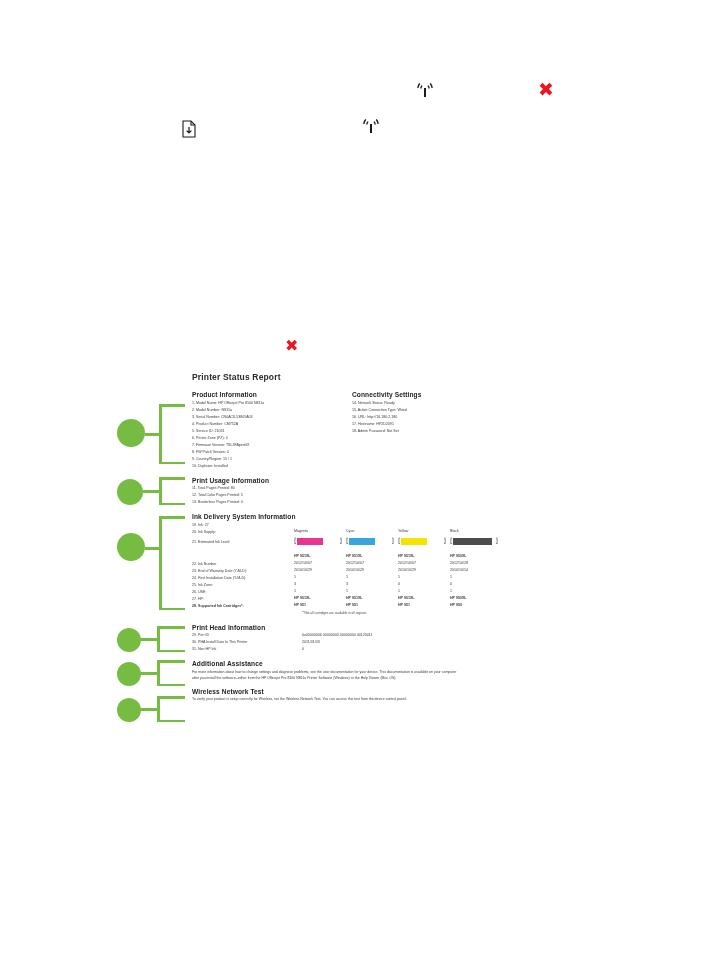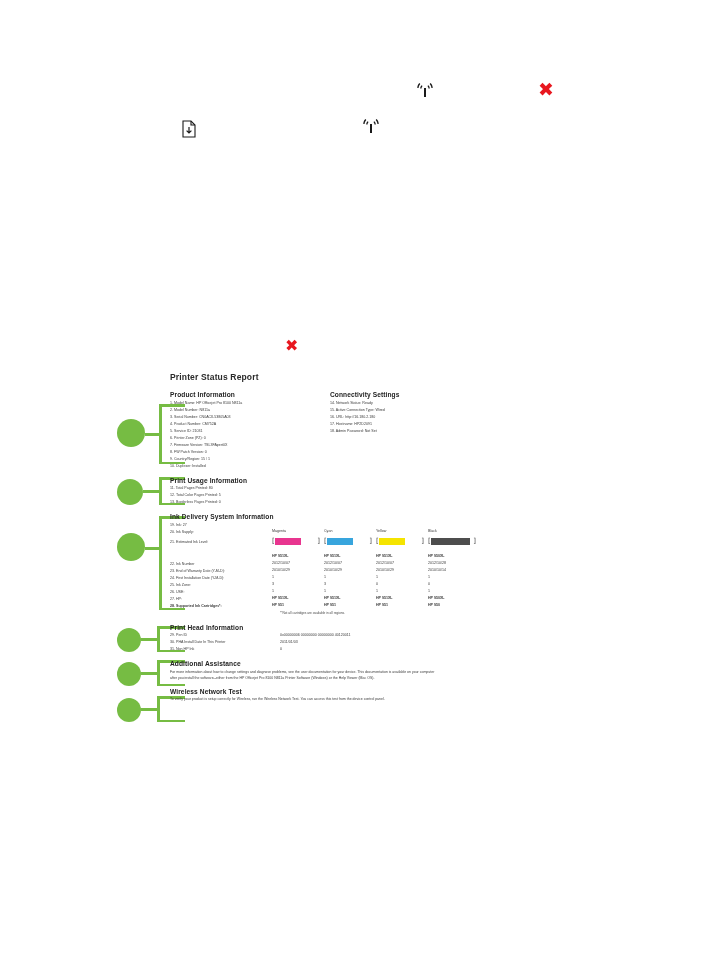--- a/index.html
+++ b/index.html
@@ -14,21 +14,21 @@
   
   .icon-abs{position:absolute;}
   .wifi-ico{width:22px;height:22px;}
   .wifi-ico svg{display:block;}
   .doc-ico{width:14px;height:18px;}
   .redx{position:absolute;color:#e8171f;font-size:19px;line-height:1;
         font-family:"DejaVu Sans", sans-serif;font-weight:700;}
   .redx.small{font-size:16px;}
 
   
-  .report{position:absolute;left:170px;top:372px;width:310px;color:#1b1b1b;}
+  .report{position:absolute;left:192px;top:372px;width:310px;color:#1b1b1b;}
   .rep-title{font-size:8.5px;font-weight:700;letter-spacing:.15px;
              color:#2a2a2a;margin:0 0 9px 0;}
   .sec-head{font-size:6.6px;font-weight:700;color:#232323;margin:0 0 1.5px 0;letter-spacing:.1px;}
   .line{font-size:3.6px;color:#3a3a3a;line-height:1.95;white-space:nowrap;}
   .two-col{display:flex;}
   .col-l{width:160px;}
   .col-r{width:150px;}
   .blk{margin-bottom:7px;}
 
   

